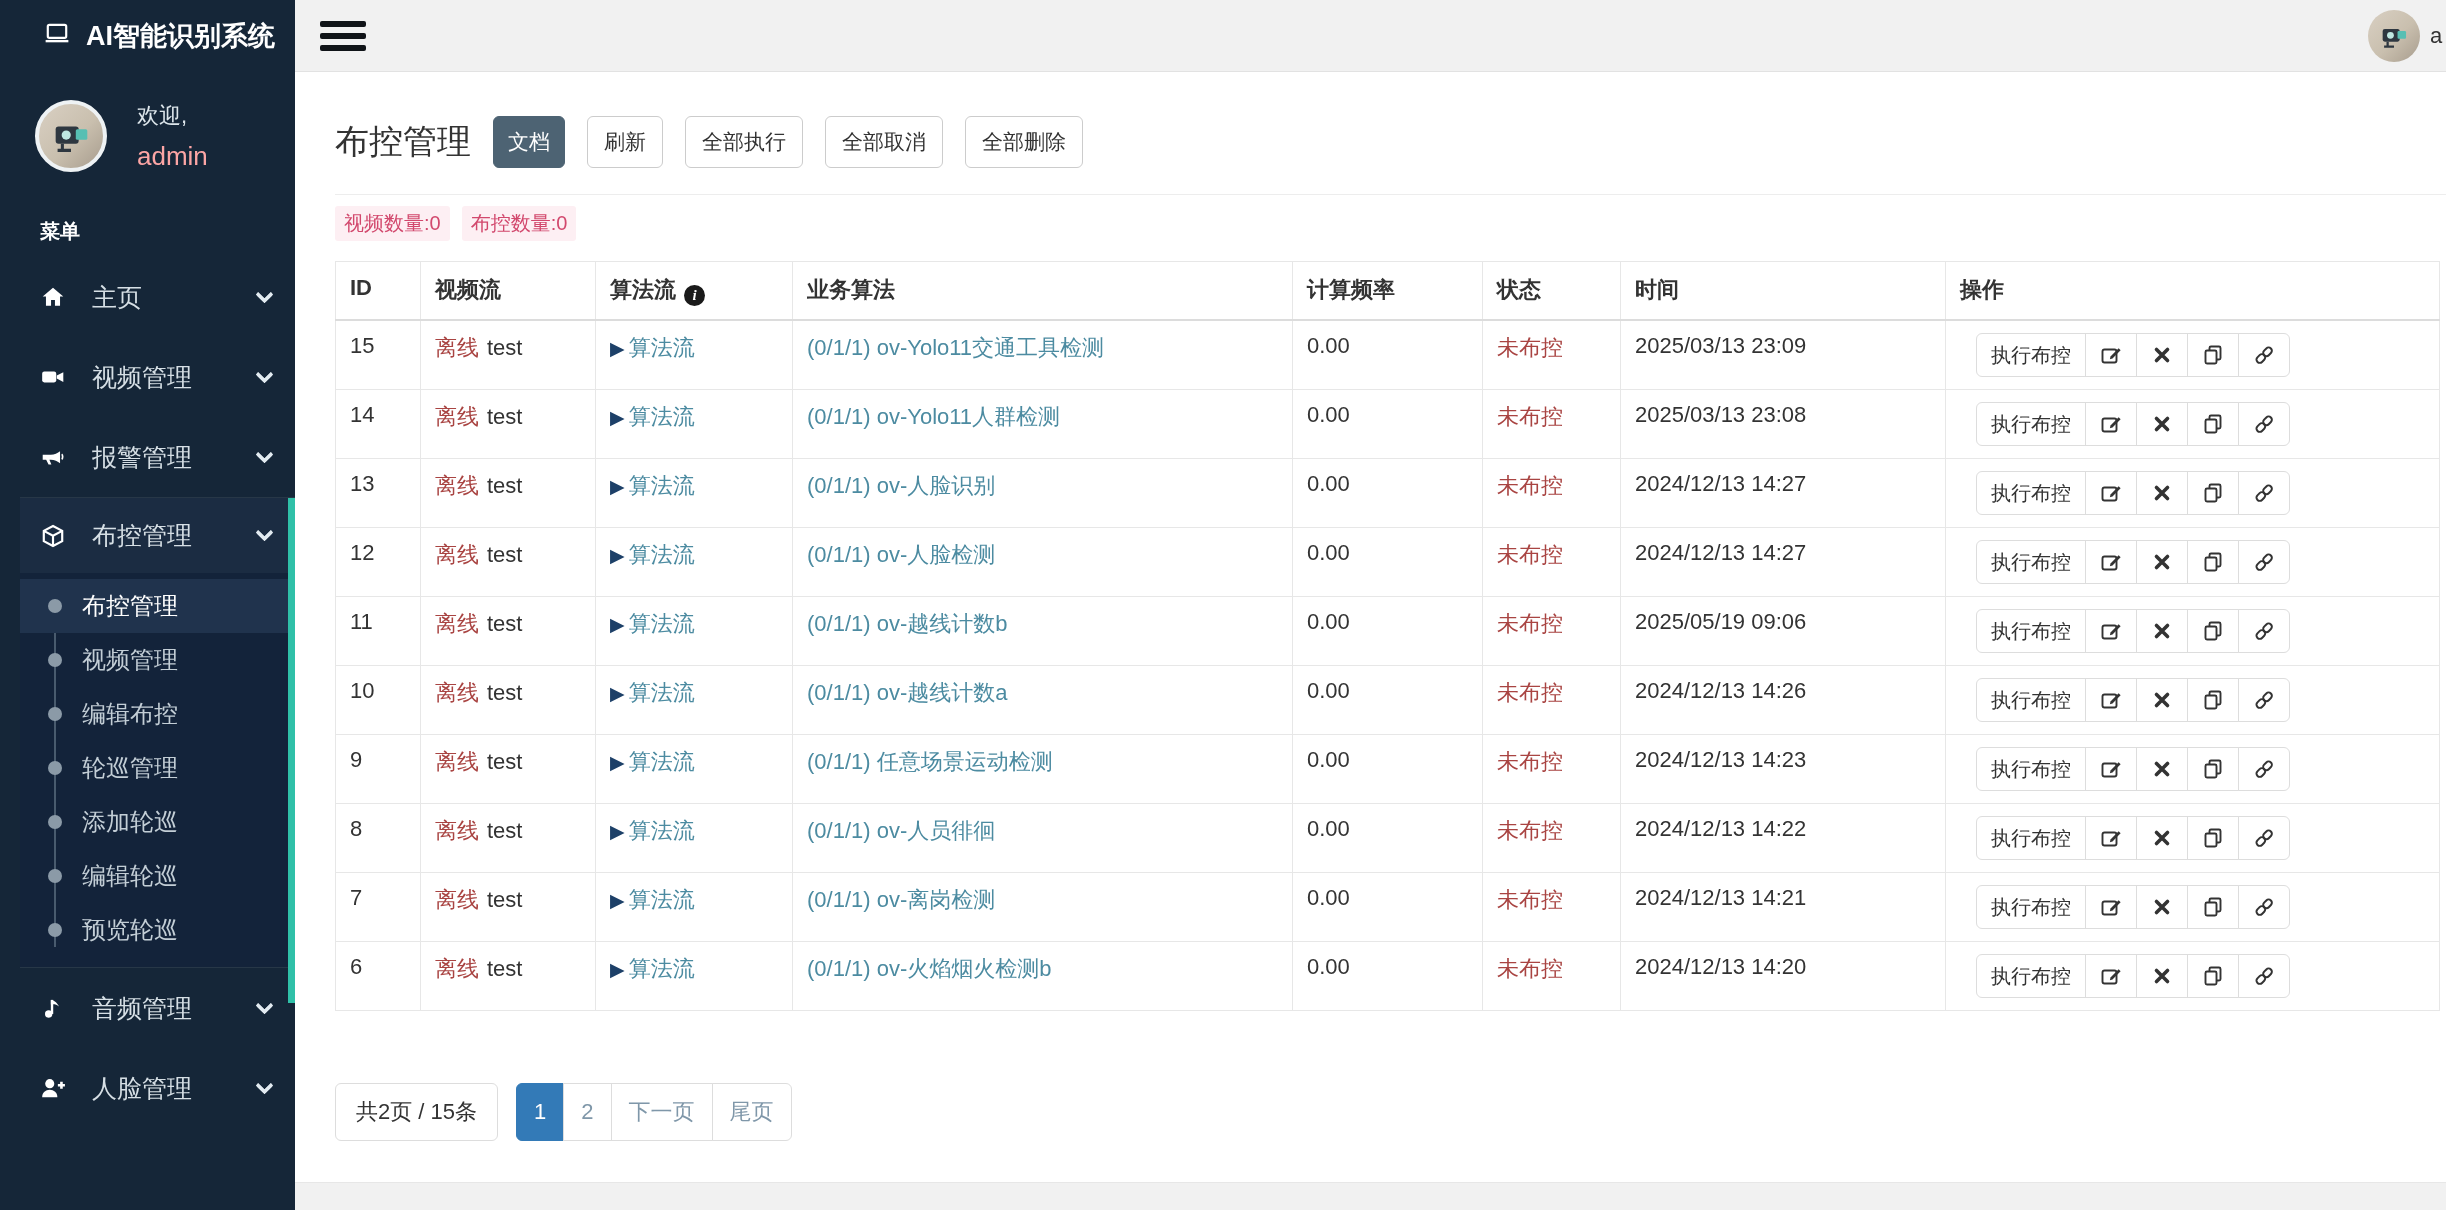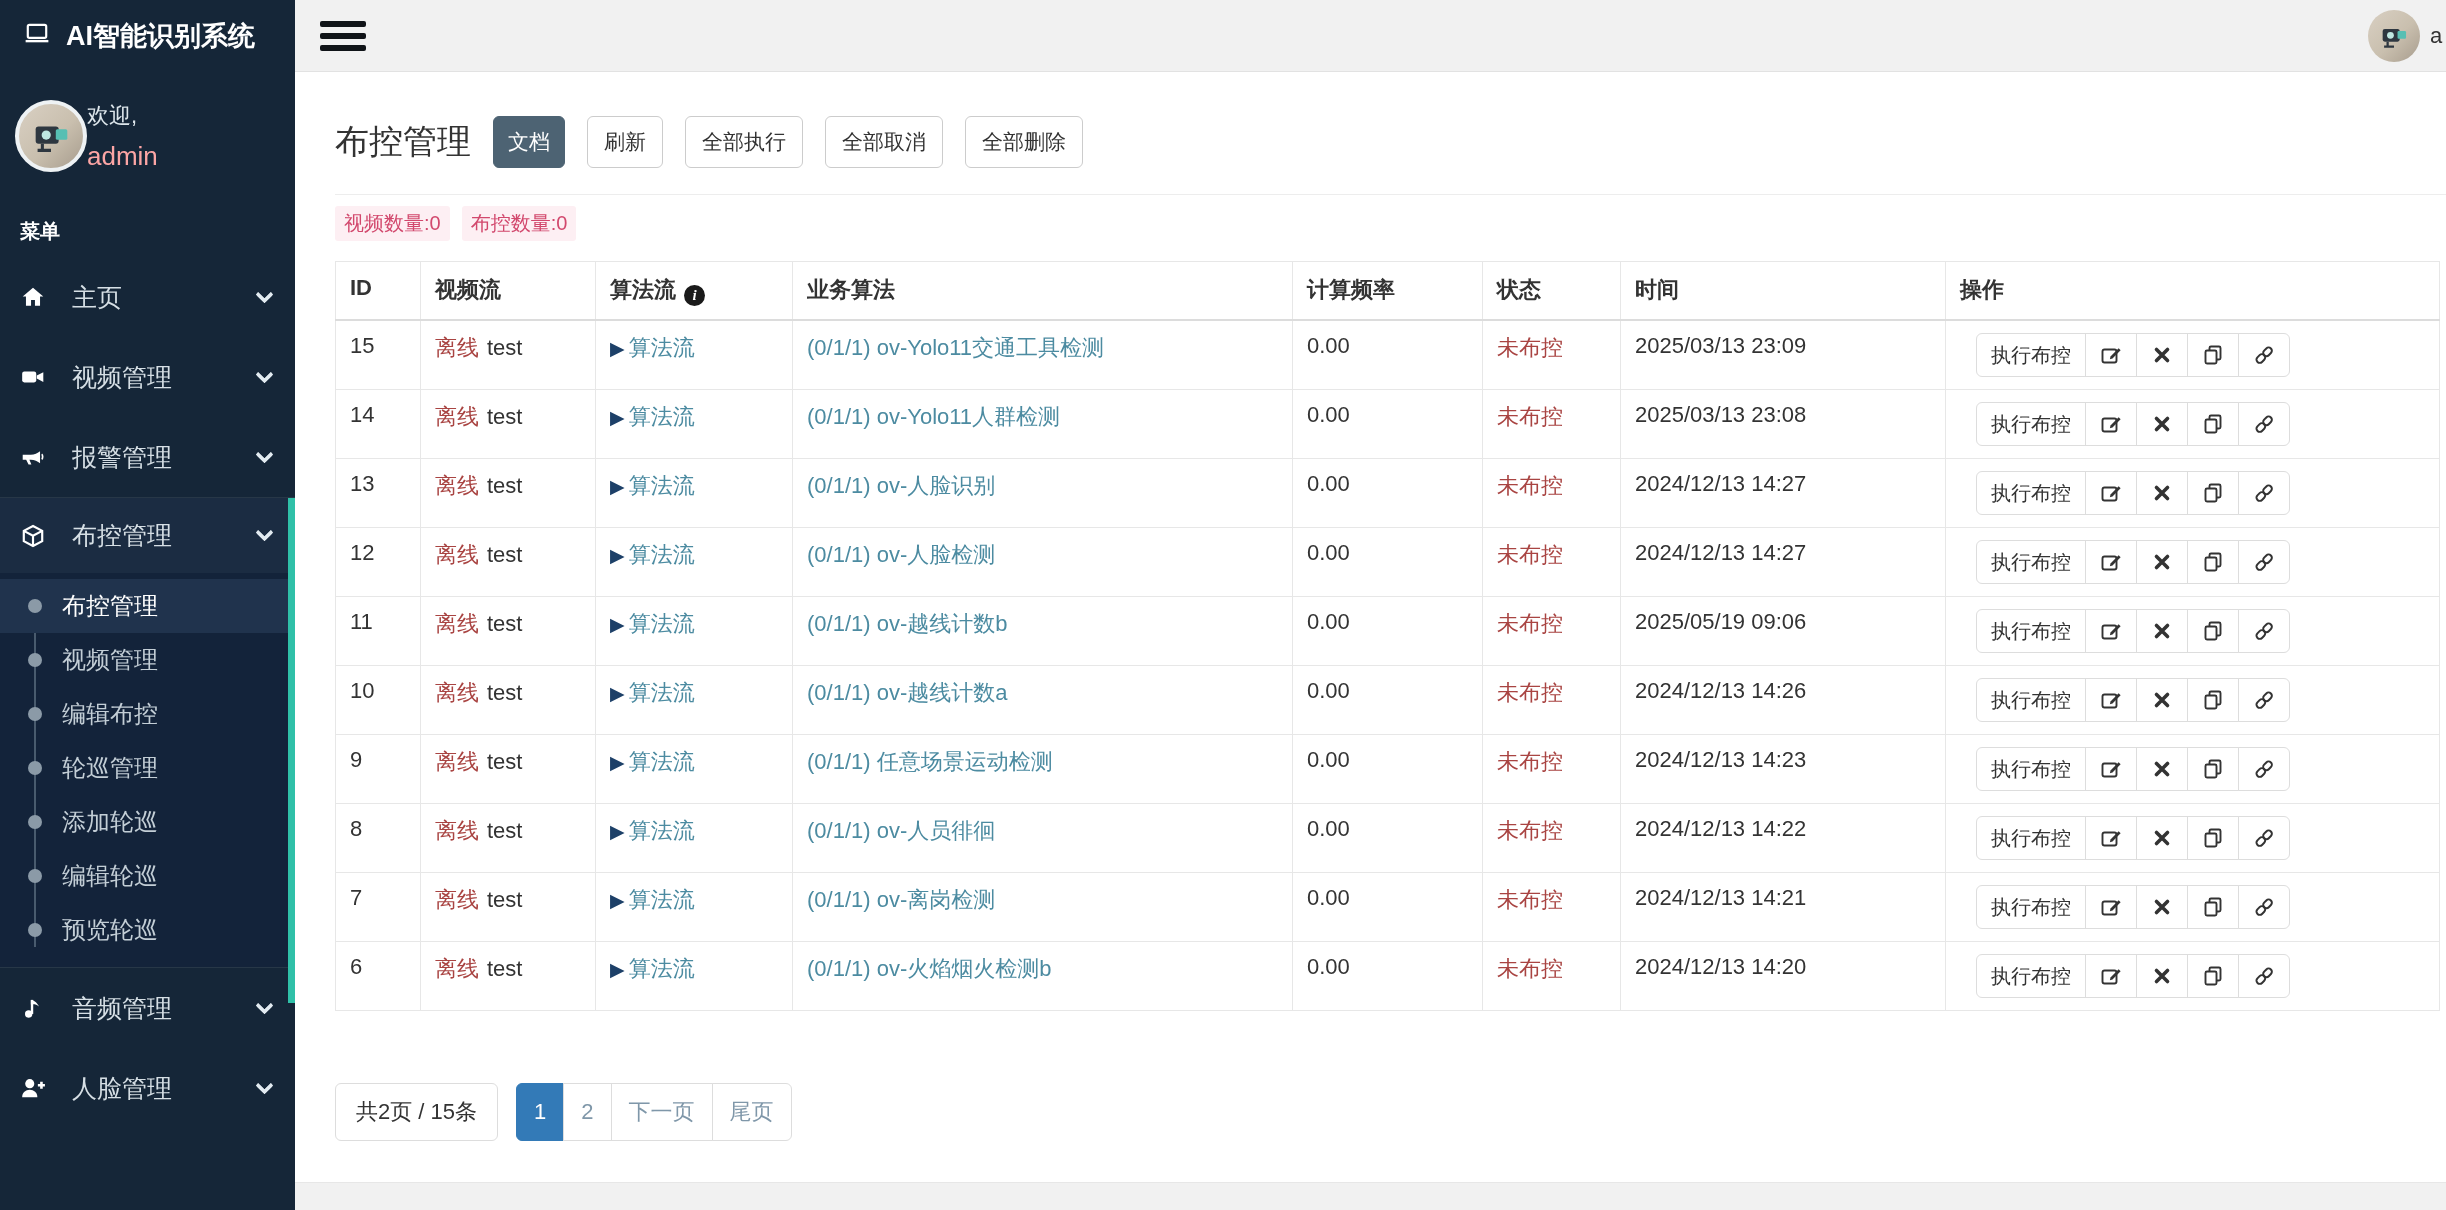--- a/index.html
+++ b/index.html
@@ -2,24 +2,24 @@
 <html><head>
 <meta charset="utf-8">
 <style>
   * { box-sizing: border-box; }
   html,body { margin:0; padding:0; }
   body { font-family: "Liberation Sans", "DejaVu Sans", sans-serif; background:#fff; }
 
   .app { width:2446px; height:1210px; display:flex; overflow:hidden; background:#fff; }
 
   
-  .sidebar { flex:0 0 295px; width:295px; background:#152638; color:#cfd9e0; position:relative; overflow:hidden; }
+  .sidebar { flex:0 0 295px; width:295px; background:#152638; color:#cfd9e0; position:relative; overflow:hidden;padding-left:20px; }
   .brand { height:72px; display:flex; align-items:center; gap:14px; padding-left:22px; color:#fff; font-size:27px; font-weight:bold; }
   .brand svg { width:30px; height:26px; }
-  .user { display:flex; align-items:center; margin:28px 0 0 15px; }
+  .user { display:flex; align-items:center; gap:30px; margin:28px 0 0 15px; }
   .avatar { width:72px; height:72px; border-radius:50%; border:4px solid #eef2f4; background:linear-gradient(135deg,#d9d0c3 0%,#c9bfae 55%,#a79c8d 100%); display:flex; align-items:center; justify-content:center; overflow:hidden; flex:0 0 auto; }
   .avatar svg { width:46px; height:46px; }
   .user-texts { display:flex; flex-direction:column; gap:10px; }
   .welcome { font-size:22px; color:#dde6eb; }
   .uname { font-size:26px; color:#fca5a5; }
   .menu-label { margin:46px 0 10px 20px; font-size:20px; font-weight:bold; color:#fff; }
   .nav { margin-top:12px; }
   .nav-item { height:80px; display:flex; align-items:center; gap:24px; padding:0 24px 0 18px; font-size:25px; color:#d6dfe5; cursor:pointer;justify-content:flex-end; }
   .nav-item .icon { width:30px; display:flex; justify-content:center; align-items:center; }
   .nav-item .icon svg { width:30px; height:26px; }

